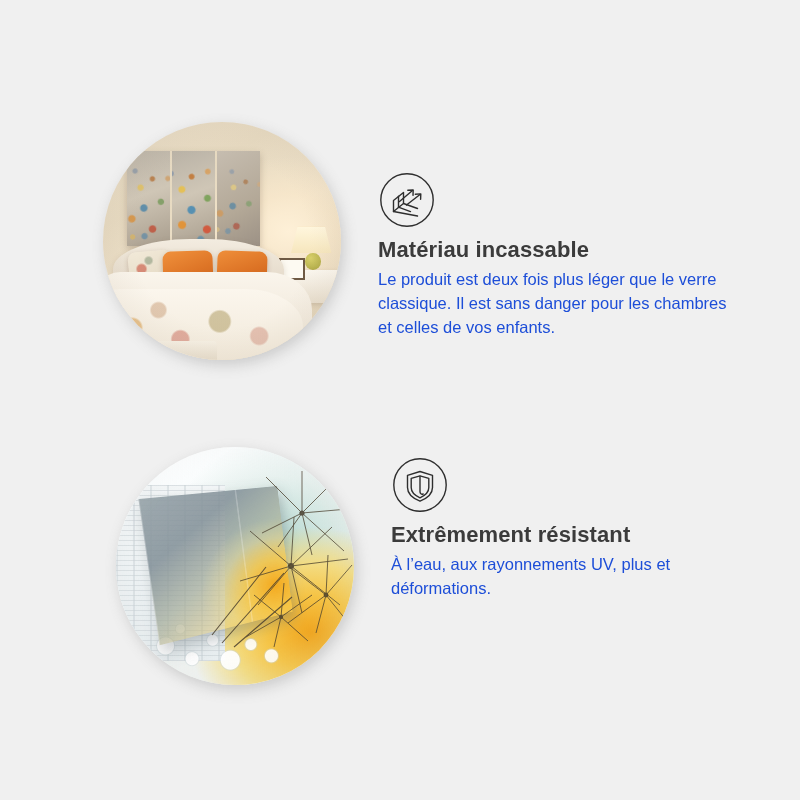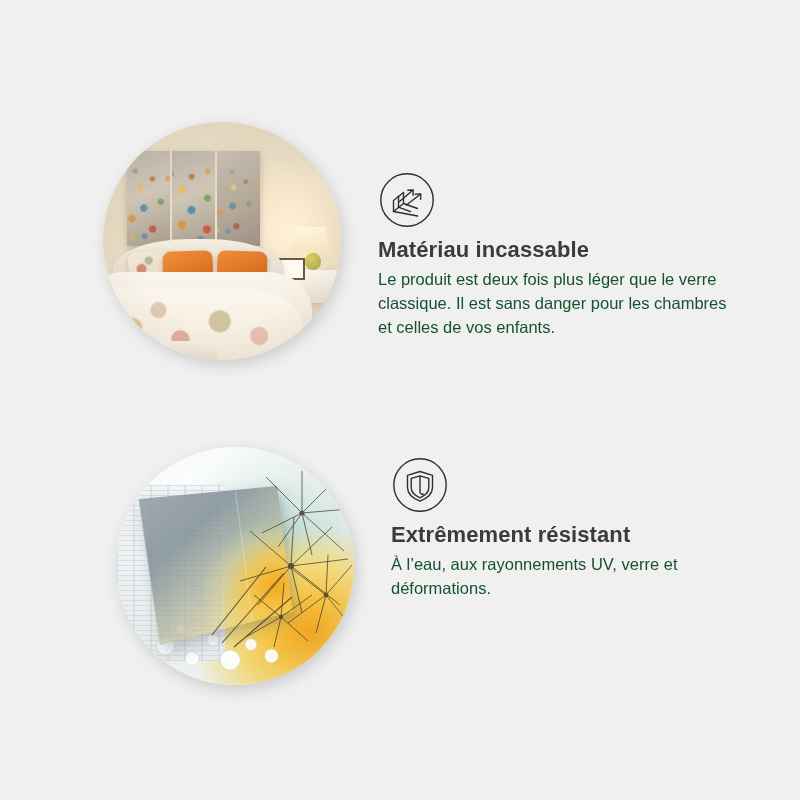--- a/index.html
+++ b/index.html
@@ -284,21 +284,21 @@
     font-size: 22px;
     font-weight: 600;
     color: #3b3b3b;
     letter-spacing: .1px;
     line-height: 1.1;
   }
   .feature-desc {
     margin: 0;
     font-size: 16.5px;
     line-height: 1.45;
-    color: #14532d;
+    color: #1d4ed8;
     max-width: 366px;
   }
 </style>
 </head>
 <body>
 
 <div class="page">
 
   <section class="feature" id="feature-0">
 
@@ -395,17 +395,17 @@
         <g fill="none" stroke="#2e2e2e" stroke-width="1.4" stroke-linejoin="round" stroke-linecap="round">
           <path d="M28 14.5 L40.5 18.3 L40.5 30.5 C40.5 37.4 35.2 41.3 28 44.2 C20.8 41.3 15.5 37.4 15.5 30.5 L15.5 18.3 Z"></path>
           <path d="M28 18.8 L36.8 21.4 L36.8 30.6 C36.8 35.7 33.1 38.6 28 40.8 C22.9 38.6 19.2 35.7 19.2 30.6 L19.2 21.4 Z"></path>
           <path d="M28 19.5 L28 34.8 C28 36.6 29.3 37.6 31.2 37.0"></path>
         </g>
       </svg>
     </div>
 
     <div class="text-col">
       <h2 class="feature-title">Extrêmement résistant</h2>
-      <p class="feature-desc">À l’eau, aux rayonnements UV, verre et déformations.</p>
+      <p class="feature-desc">À l’eau, aux rayonnements UV, plus et déformations.</p>
     </div>
   </section>
 
 </div>
 
 </body></html>

